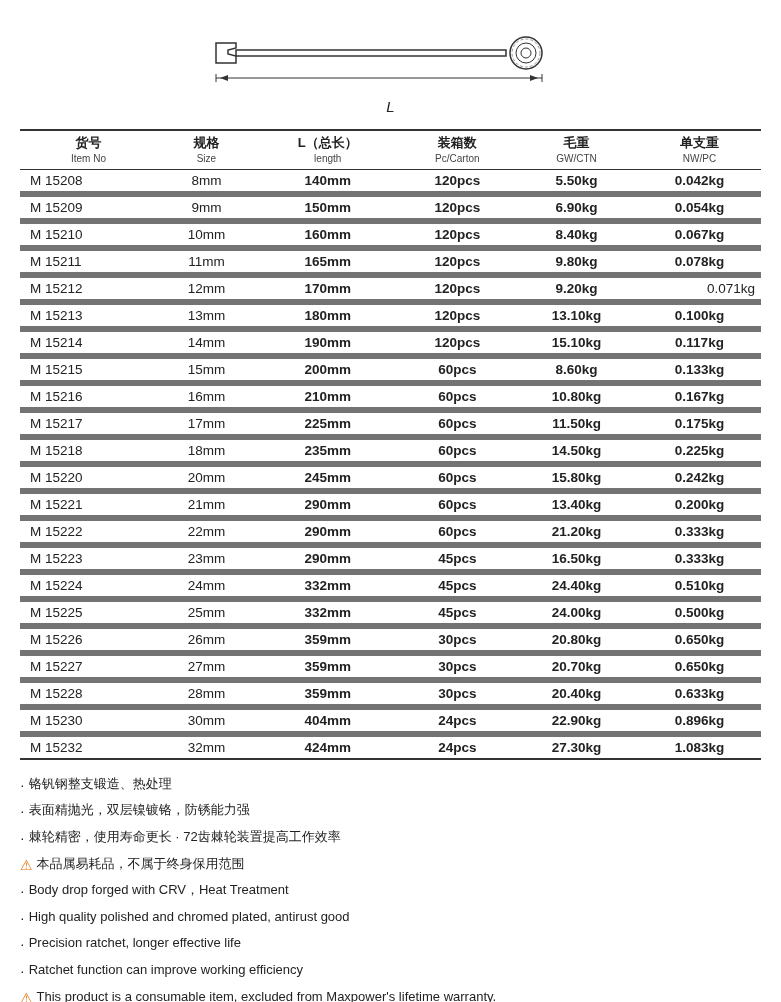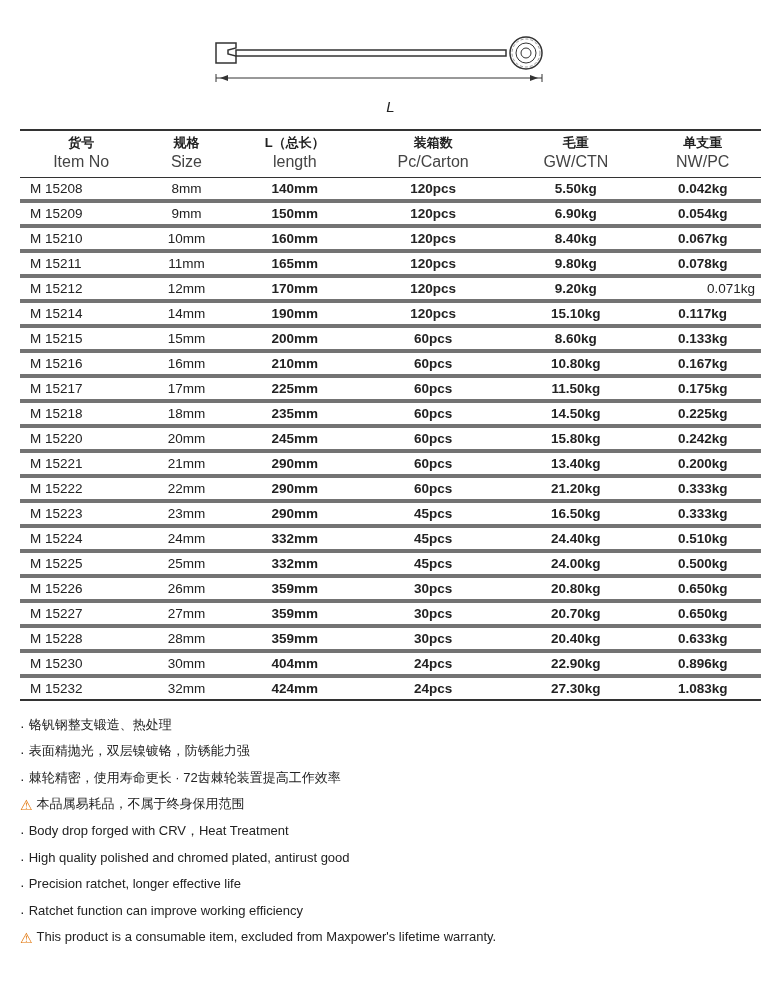--- a/index.html
+++ b/index.html
@@ -47,27 +47,27 @@
       font-weight: normal;
       line-height: 1.3;
     }
 
     thead th .zh {
       font-size: 13px;
       font-weight: bold;
       display: block;
     }
     thead th .en {
-      font-size: 16px;
+      font-size: 10px;
       display: block;
       color: #444;
     }
 
     tbody tr {
-      border-bottom: 4px solid #737373;
+      border-bottom: 6px solid #737373;
     }
 
     tbody tr:last-child {
       border-bottom: 2px solid #333;
     }
 
     tbody td {
       padding: 3px 6px;
       text-align: center;
       font-size: 13.5px;
@@ -195,20 +195,28 @@
       </tr>
       <tr>
         <td style="font-weight: normal;">M 15212</td>
         <td>12mm</td>
         <td style="font-weight: bold;">170mm</td>
         <td style="font-weight: bold;">120pcs</td>
         <td style="font-weight: bold;">9.20kg</td>
         <td style="font-weight: normal; text-align: right;">0.071kg</td>
       </tr>
       <tr>
+        <td style="font-weight: normal;">M 15213</td>
+        <td>13mm</td>
+        <td style="font-weight: bold;">180mm</td>
+        <td style="font-weight: bold;">120pcs</td>
+        <td style="font-weight: bold;">13.10kg</td>
+        <td style="font-weight: bold;">0.100kg</td>
+      </tr>
+      <tr>
         <td style="font-weight: normal;">M 15214</td>
         <td>14mm</td>
         <td style="font-weight: bold;">190mm</td>
         <td style="font-weight: bold;">120pcs</td>
         <td style="font-weight: bold;">15.10kg</td>
         <td style="font-weight: bold;">0.117kg</td>
       </tr>
       <tr>
         <td style="font-weight: normal;">M 15215</td>
         <td>15mm</td>

